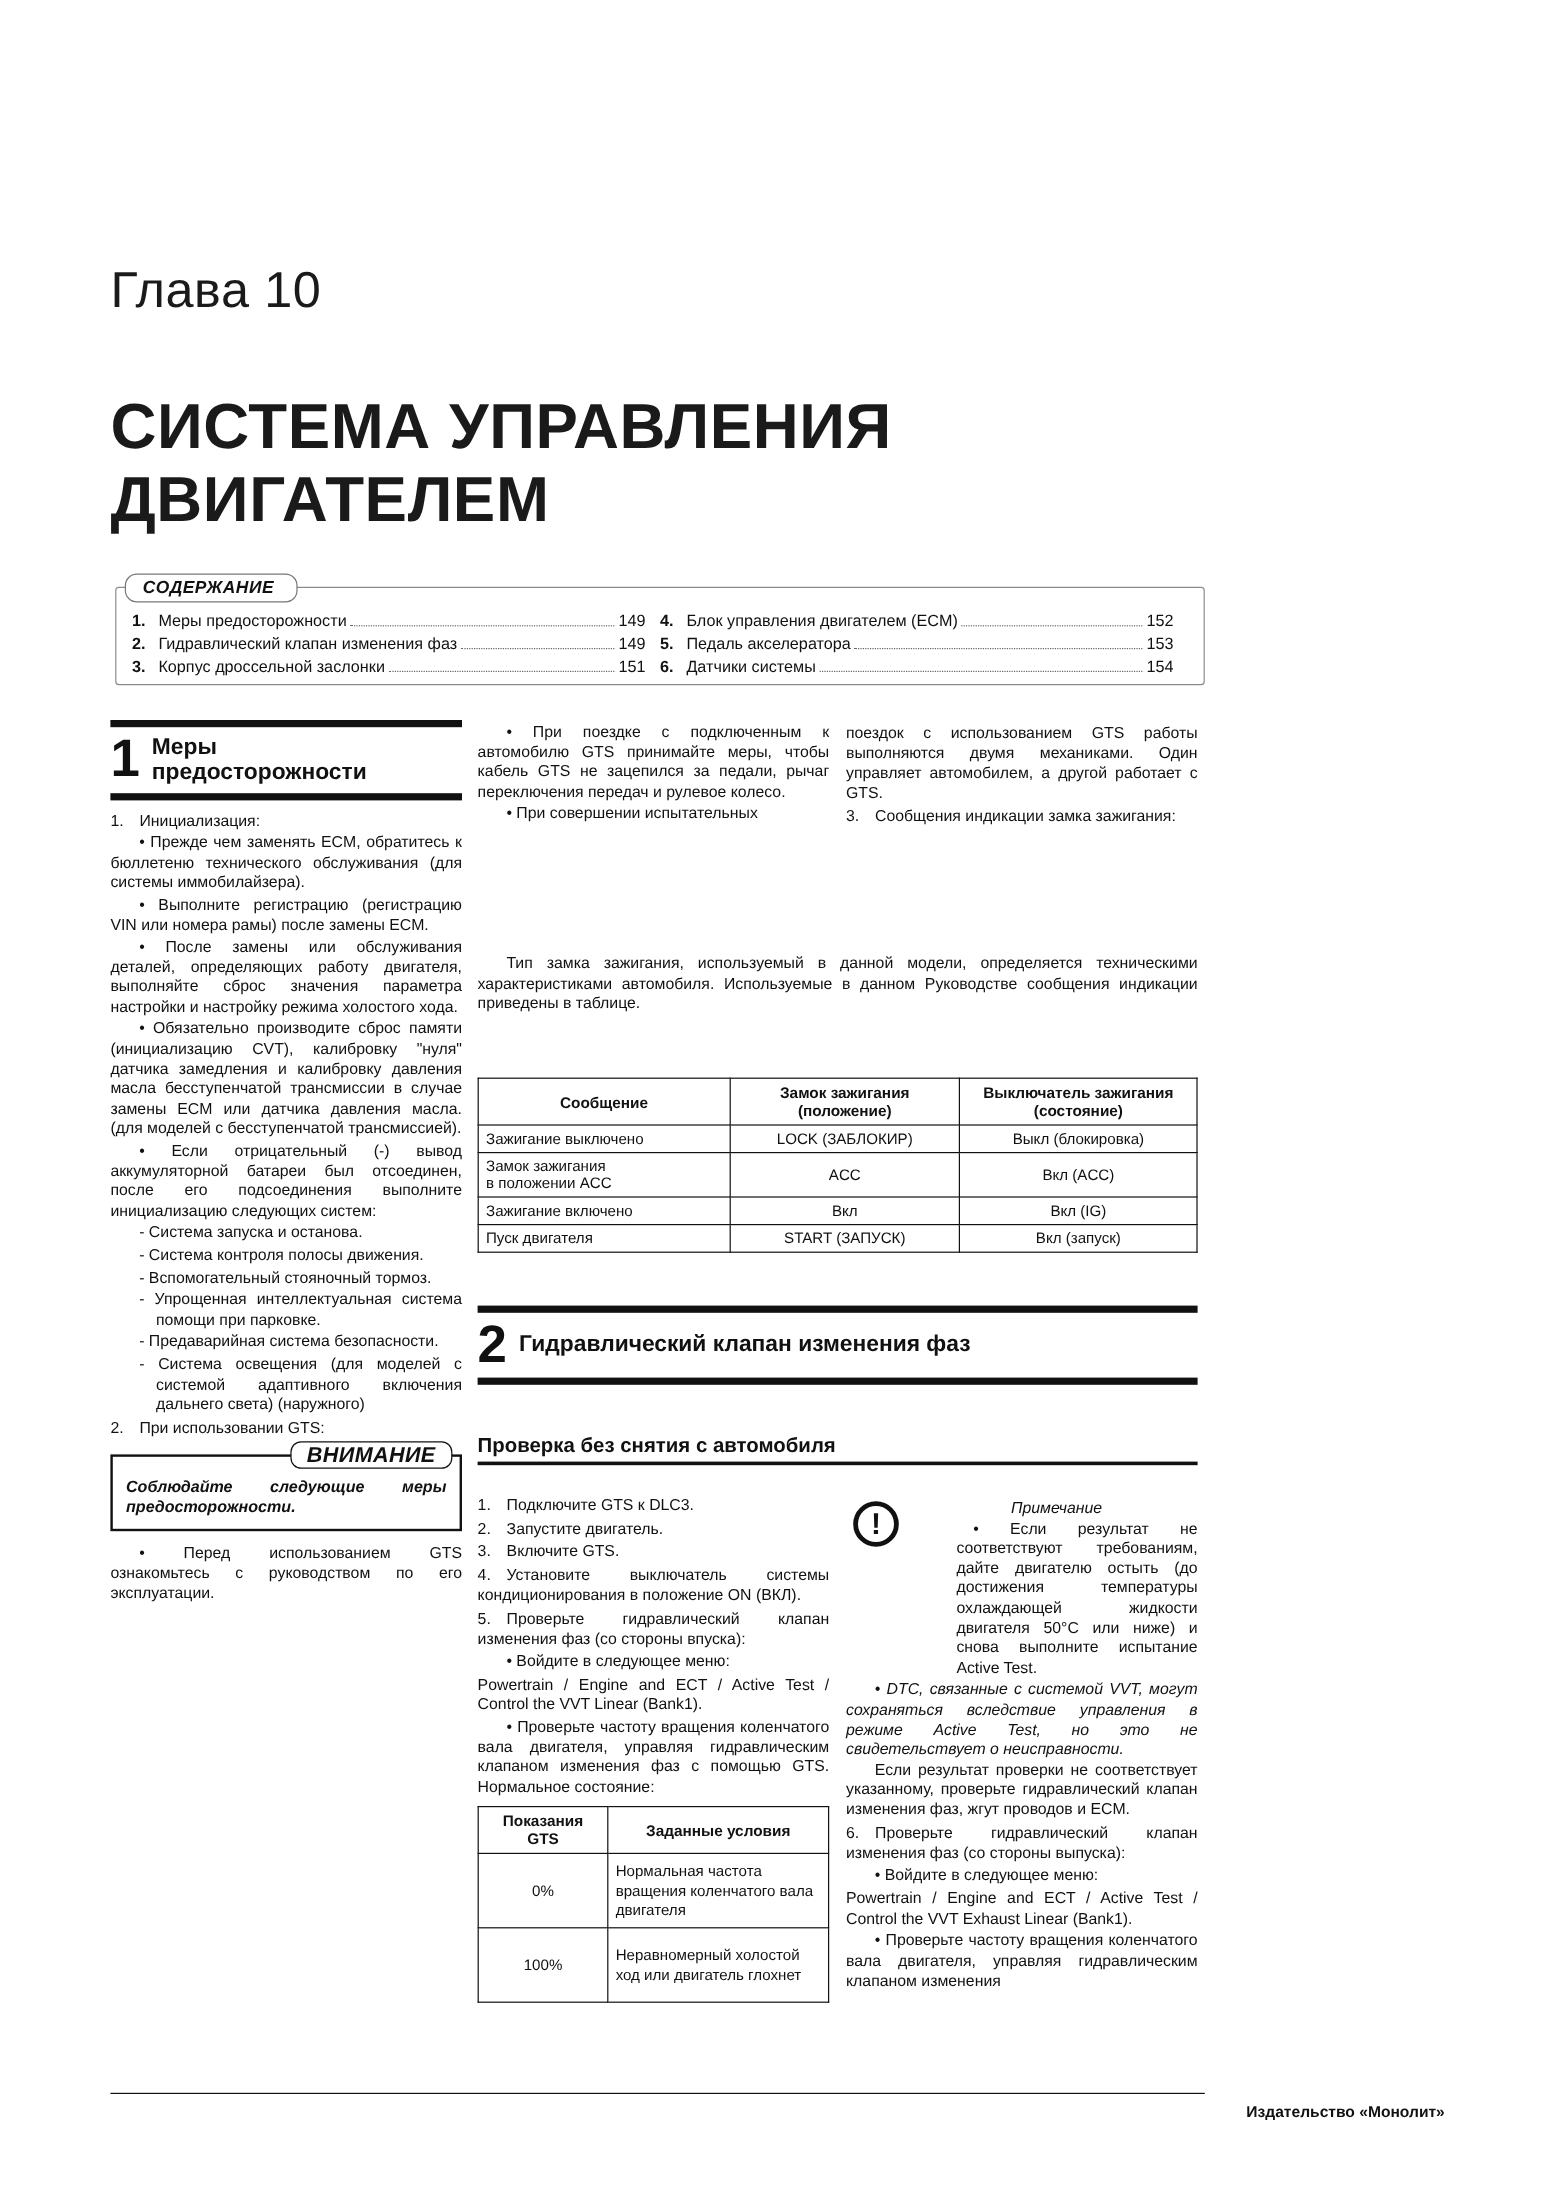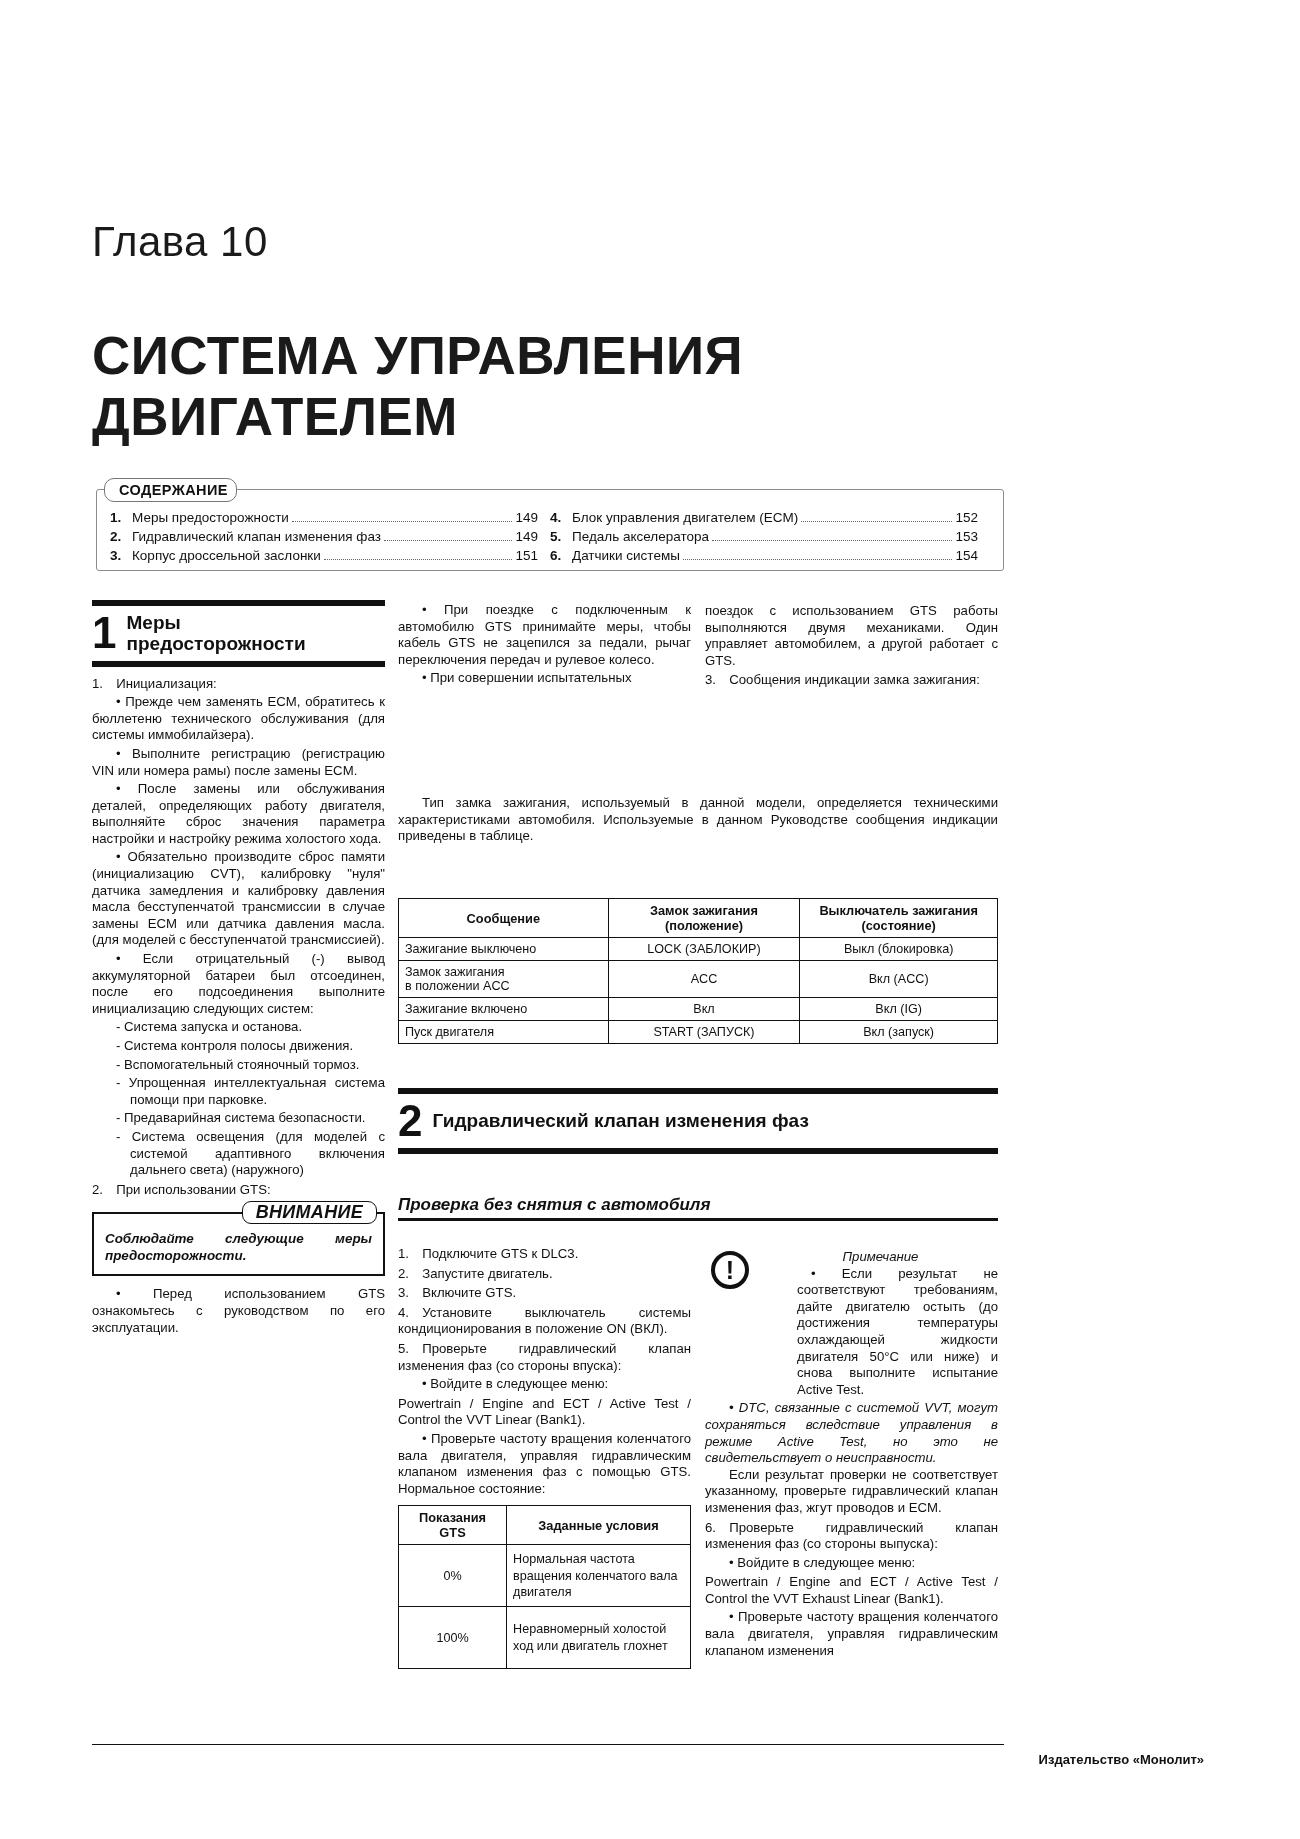--- a/index.html
+++ b/index.html
@@ -25,22 +25,22 @@
     letter-spacing:0.5px; color:#1a1a1a;
     text-transform:uppercase;
   }
   .chapter-title span { display:block; }
 
   
   .toc-wrap { position:absolute; left:96px; top:478px; width:908px; }
   .toc-tab {
     position:absolute; left:8px; top:0px;
     border:1.5px solid #777; border-radius:10px;
-    background:#fff; padding:3px 8px 3px 14px;
-    font-size:14.5px; font-weight:bold; letter-spacing:0.4px;
+    background:#fff; padding:3px 19px 3px 14px;
+    font-size:14.5px; font-style:italic; font-weight:bold; letter-spacing:0.4px;
     z-index:3;
   }
   .toc-box {
     position:absolute; left:0; top:11px; width:908px; height:82px;
     border:1.4px solid #8c8c8c; border-radius:3px; background:#fff;
   }
   .toc-cols {
     position:absolute; left:0; top:30px; width:908px;
     display:flex; gap:0px; padding:0 14px; z-index:2;
   }
@@ -271,21 +271,21 @@
 
   <div style="position:absolute; left:398px; top:1088px; width:600px;">
     <div class="sec-rule-top"></div>
     <div class="sec-inner">
       <div class="sec-num">2</div>
       <div class="sec-name">Гидравлический клапан изменения фаз</div>
     </div>
     <div class="sec-rule-bot"></div>
   </div>
 
-  <div style="position:absolute; left:398px; top:1183px; width:600px;font-style:italic;">
+  <div style="position:absolute; left:398px; top:1183px; width:600px;">
     <div class="sub-head">Проверка без снятия с автомобиля</div>
   </div>
 
   <div class="col" style="left:398px; top:1243px;">
     <p class="p-flat">1. Подключите GTS к DLC3.</p>
     <p class="p-flat">2. Запустите двигатель.</p>
     <p class="p-flat">3. Включите GTS.</p>
     <p class="p-flat">4. Установите выключатель системы кондиционирования в положение ON (ВКЛ).</p>
     <p class="p-flat">5. Проверьте гидравлический клапан изменения фаз (со стороны впуска):</p>
     <p class="p-bul">• Войдите в следующее меню:</p>

